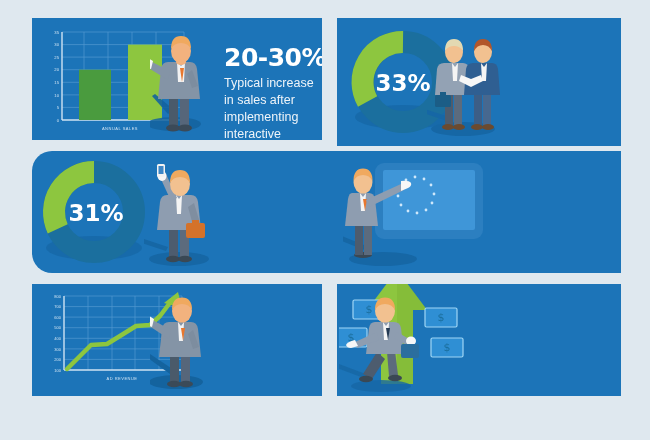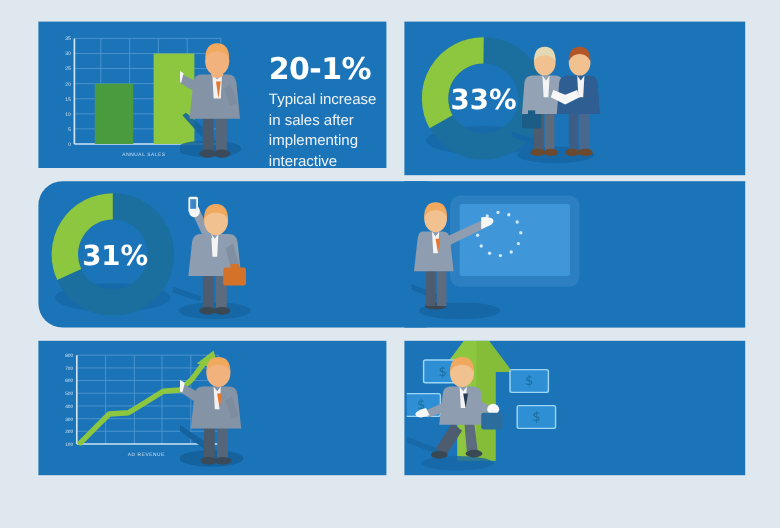--- a/index.html
+++ b/index.html
@@ -115,21 +115,21 @@
 
       <path d="M-2 40 q-8 1 -9 4 q0 3 4 4 l8 3 l2 -8 z" fill="#f6f6f6"></path>
 
       <path d="M42 52 l6 16 l-6 2 l-5 -14 z" fill="#7d8d9f"></path>
 
       <ellipse cx="31" cy="33" rx="10" ry="12" fill="#f2b27e"></ellipse>
       <path d="M21 31 q0 -13 10 -13 q10 0 10 13 q-3 -6 -10 -6 q-7 0 -10 6 z" fill="#f0a95f"></path>
       <ellipse cx="31" cy="44" rx="5" ry="3" fill="#f2b27e"></ellipse>
     </svg>
     <div class="copy" id="c1">
-      <div class="headline">20-1%</div>
+      <div class="headline">20-30%</div>
       <div class="body">Typical increase in sales after implementing interactive displays</div>
     </div>
   </div>
 
   <div class="panel" id="p2">
     <svg class="visual" style="left:4px;" width="130" height="122" viewBox="0 0 130 122">
       <ellipse cx="62" cy="96" rx="48" ry="12" fill="#1667a5" opacity="0.75"></ellipse>
 
       <circle cx="62" cy="61" r="40" fill="none" stroke="#1b6f9e" stroke-width="22"></circle>
 

